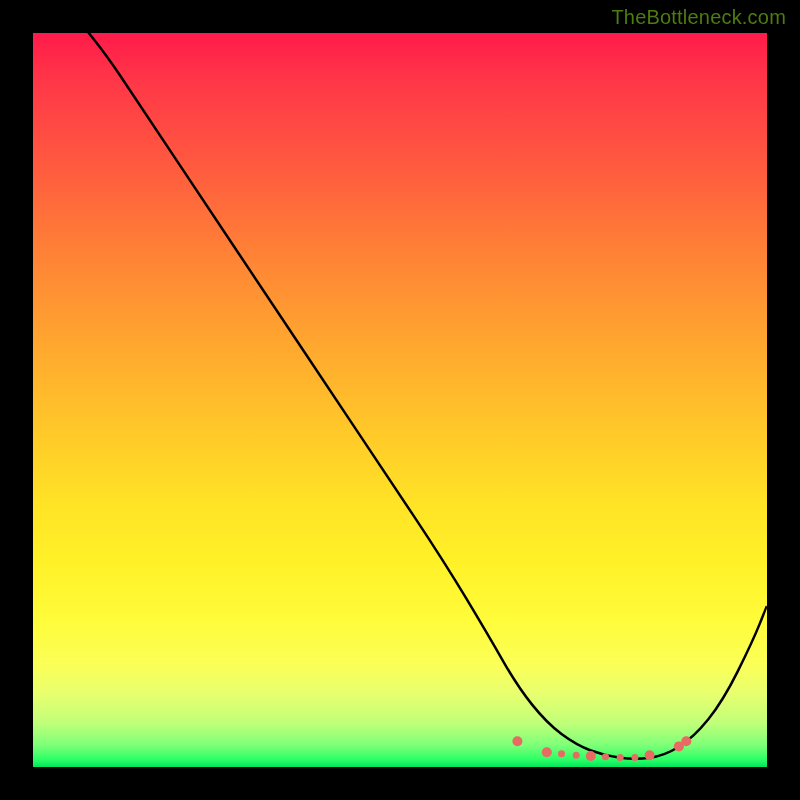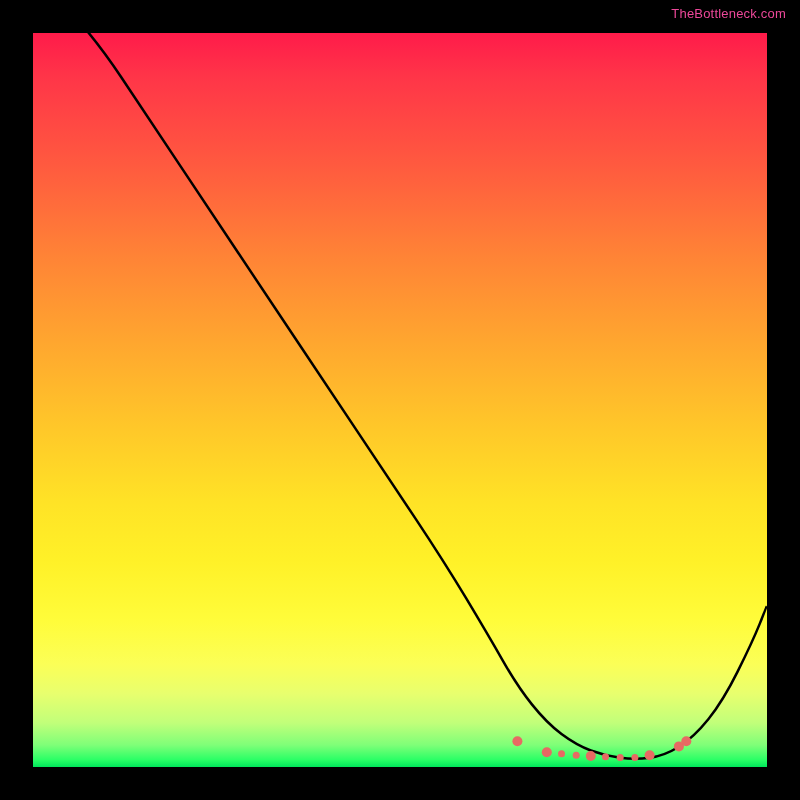--- a/index.html
+++ b/index.html
@@ -14,22 +14,22 @@
     position: relative;
     width: 800px;
     height: 800px;
     background: #000;
   }
   .attribution {
     position: absolute;
     top: 6px;
     right: 14px;
     font-family: Arial, Helvetica, sans-serif;
-    font-size: 13px;
-    color: #ec4899;
+    font-size: 20px;
+    color: #4d7c0f;
     letter-spacing: 0.2px;
   }
   .plot-area {
     position: absolute;
     left: 33px;
     top: 33px;
     width: 734px;
     height: 734px;
   }
   .gradient {

